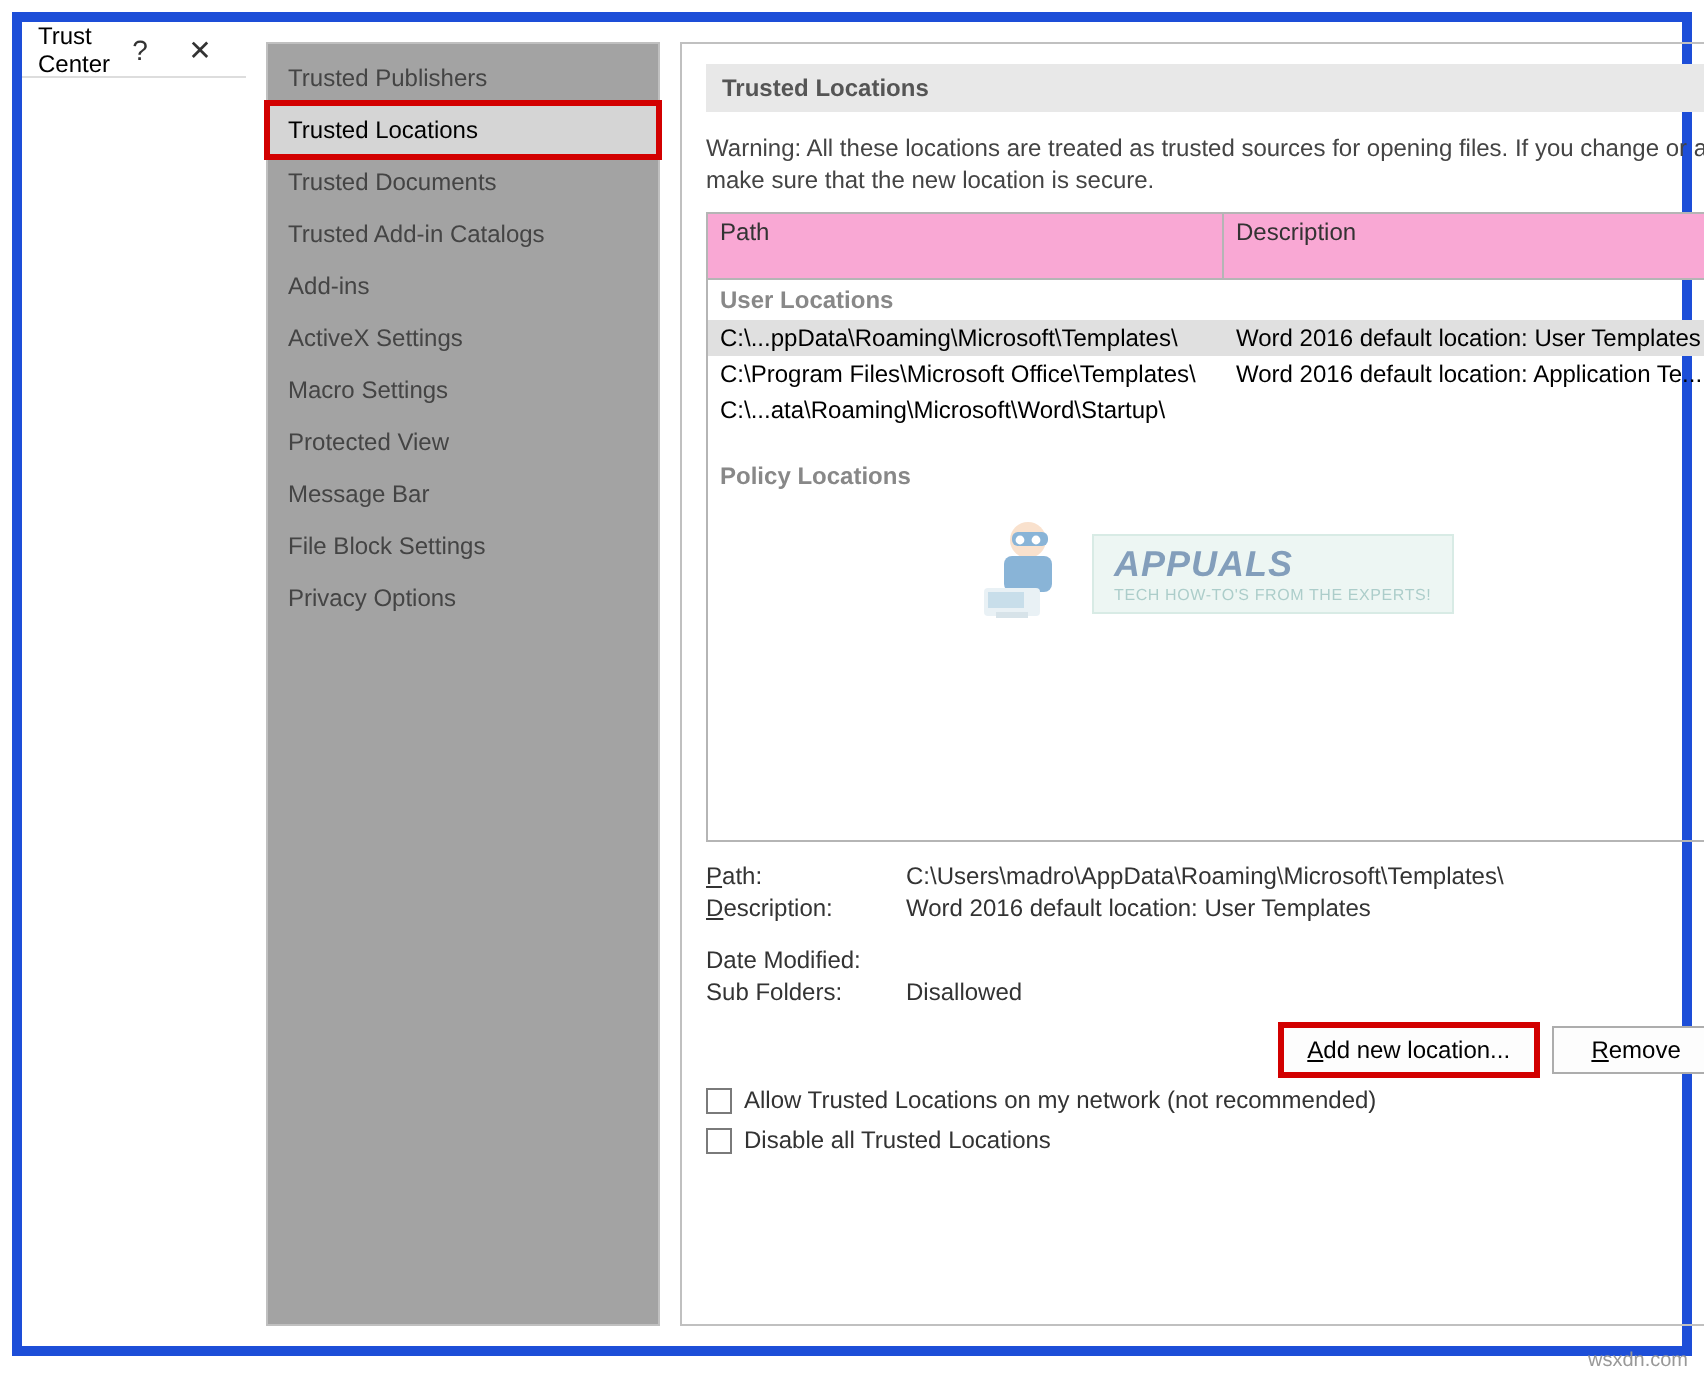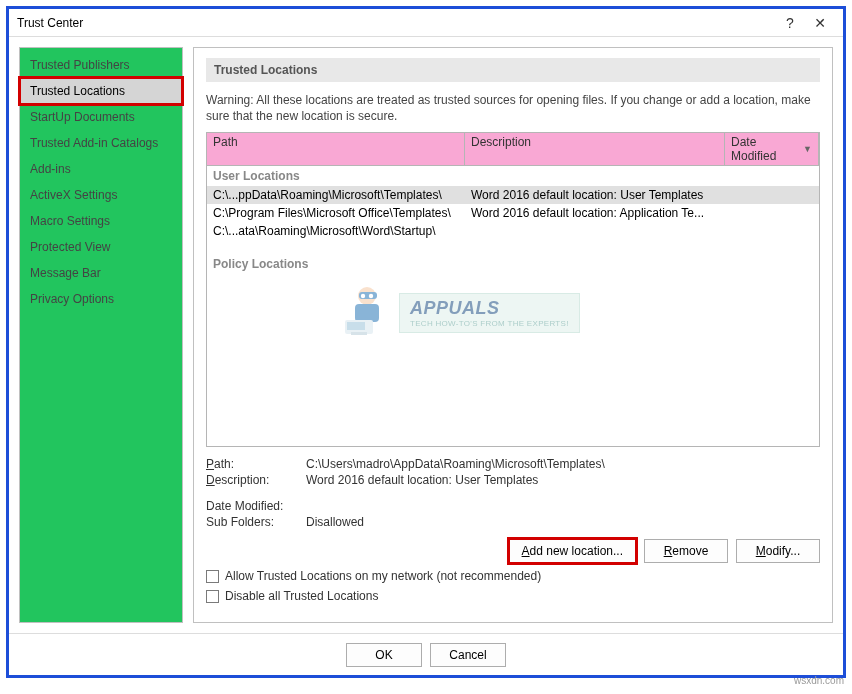--- a/index.html
+++ b/index.html
@@ -1,22 +1,22 @@
 <!DOCTYPE html>
 <html><head>
 <meta charset="utf-8">
 <style>
 * { box-sizing: border-box; margin: 0; padding: 0; font-family: "Segoe UI", Tahoma, sans-serif; font-size: 12px; }
 body { background: #fff; width: 852px; height: 694px; position: relative; }
-.dialog { width: 840px; height: 672px; border: 3px solid #1d4ed8; background: #fff; position: absolute; top: 6px; left: 6px; display: flex; flex-direction: column; }
+.dialog { width: 840px; height: 672px; border: 5px solid #1d4ed8; background: #fff; position: absolute; top: 6px; left: 6px; display: flex; flex-direction: row; }
 .titlebar { height: 28px; display: flex; align-items: center; padding: 0 8px; border-bottom: 1px solid #ddd; }
 .titlebar .title { flex: 1; font-size: 12px; }
 .titlebar .ctrl { width: 30px; text-align: center; font-size: 14px; color: #333; cursor: default; }
 .body { flex: 1; display: flex; padding: 10px; gap: 10px; min-height: 0; }
-.sidebar { width: 164px; border: 1px solid #c0c0c0; background: #22c55e; padding: 4px 0; }
+.sidebar { width: 197px; border: 1px solid #c0c0c0; background: #a3a3a3; padding: 4px 0; }
 .sidebar .item { padding: 6px 10px; color: #444; cursor: default; }
 .sidebar .item.selected { background: #d5d5d5; color: #000; }
 .highlight-red { outline: 3px solid #d20000; outline-offset: -1px; }
 .main { flex: 1; border: 1px solid #c0c0c0; padding: 10px 12px; display: flex; flex-direction: column; min-height: 0; }
 .section-title { background: #e8e8e8; padding: 5px 8px; font-weight: bold; color: #555; margin-bottom: 10px; }
 .warning { color: #444; margin-bottom: 8px; line-height: 1.35; }
 .table-wrap { border: 1px solid #b5b5b5; }
 .thead { display: flex; background: #f9a8d4; border-bottom: 1px solid #b5b5b5; }
 .th { padding: 2px 6px; border-right: 1px solid #b5b5b5; color: #333; }
 .th.path { flex: 0 0 258px; }
@@ -59,27 +59,28 @@
     <div class="title">Trust Center</div>
     <div class="ctrl">?</div>
     <div class="ctrl">✕</div>
   </div>
 
   <div class="body">
 
     <div class="sidebar">
       <div class="item">Trusted Publishers</div>
       <div class="item selected highlight-red">Trusted Locations</div>
-      <div class="item">StartUp Documents</div>
+      <div class="item">Trusted Documents</div>
       <div class="item">Trusted Add-in Catalogs</div>
       <div class="item">Add-ins</div>
       <div class="item">ActiveX Settings</div>
       <div class="item">Macro Settings</div>
       <div class="item">Protected View</div>
       <div class="item">Message Bar</div>
+      <div class="item">File Block Settings</div>
       <div class="item">Privacy Options</div>
     </div>
 
     <div class="main">
       <div class="section-title">Trusted Locations</div>
       <div class="warning">Warning: All these locations are treated as trusted sources for opening files.  If you change or add a location, make sure that the new location is secure.</div>
 
       <div class="table-wrap">
         <div class="thead">
           <div class="th path">Path</div>

